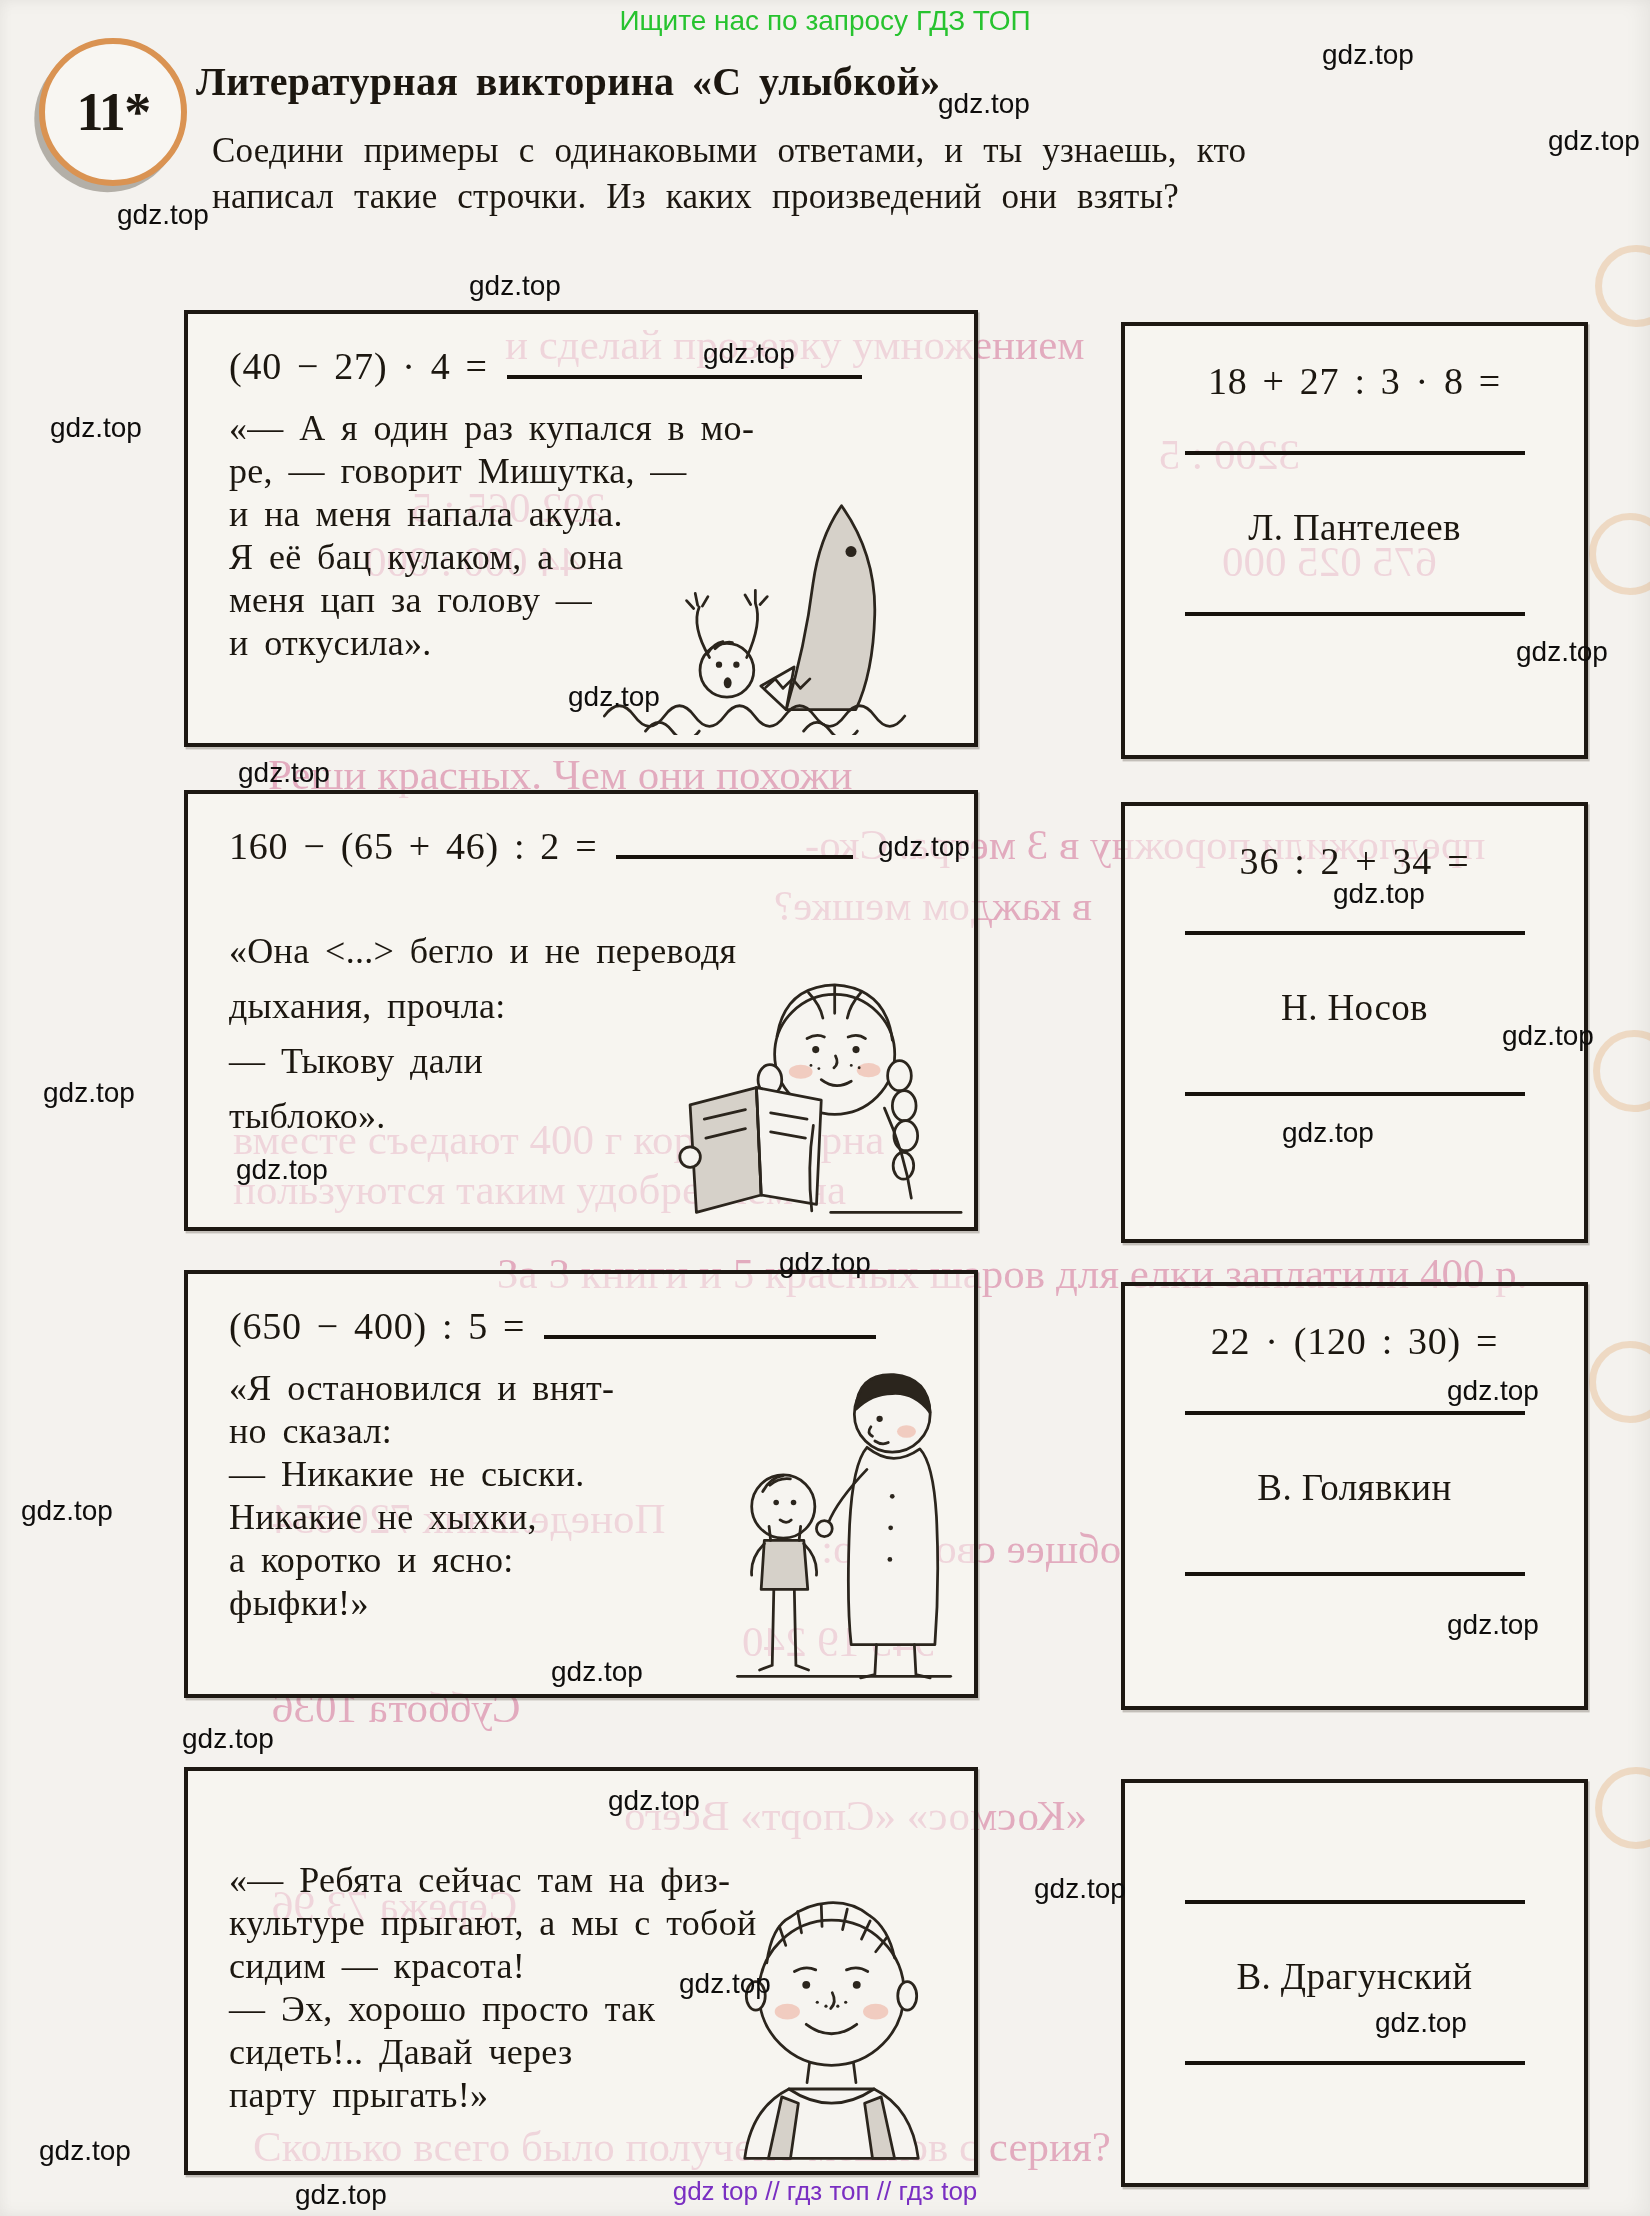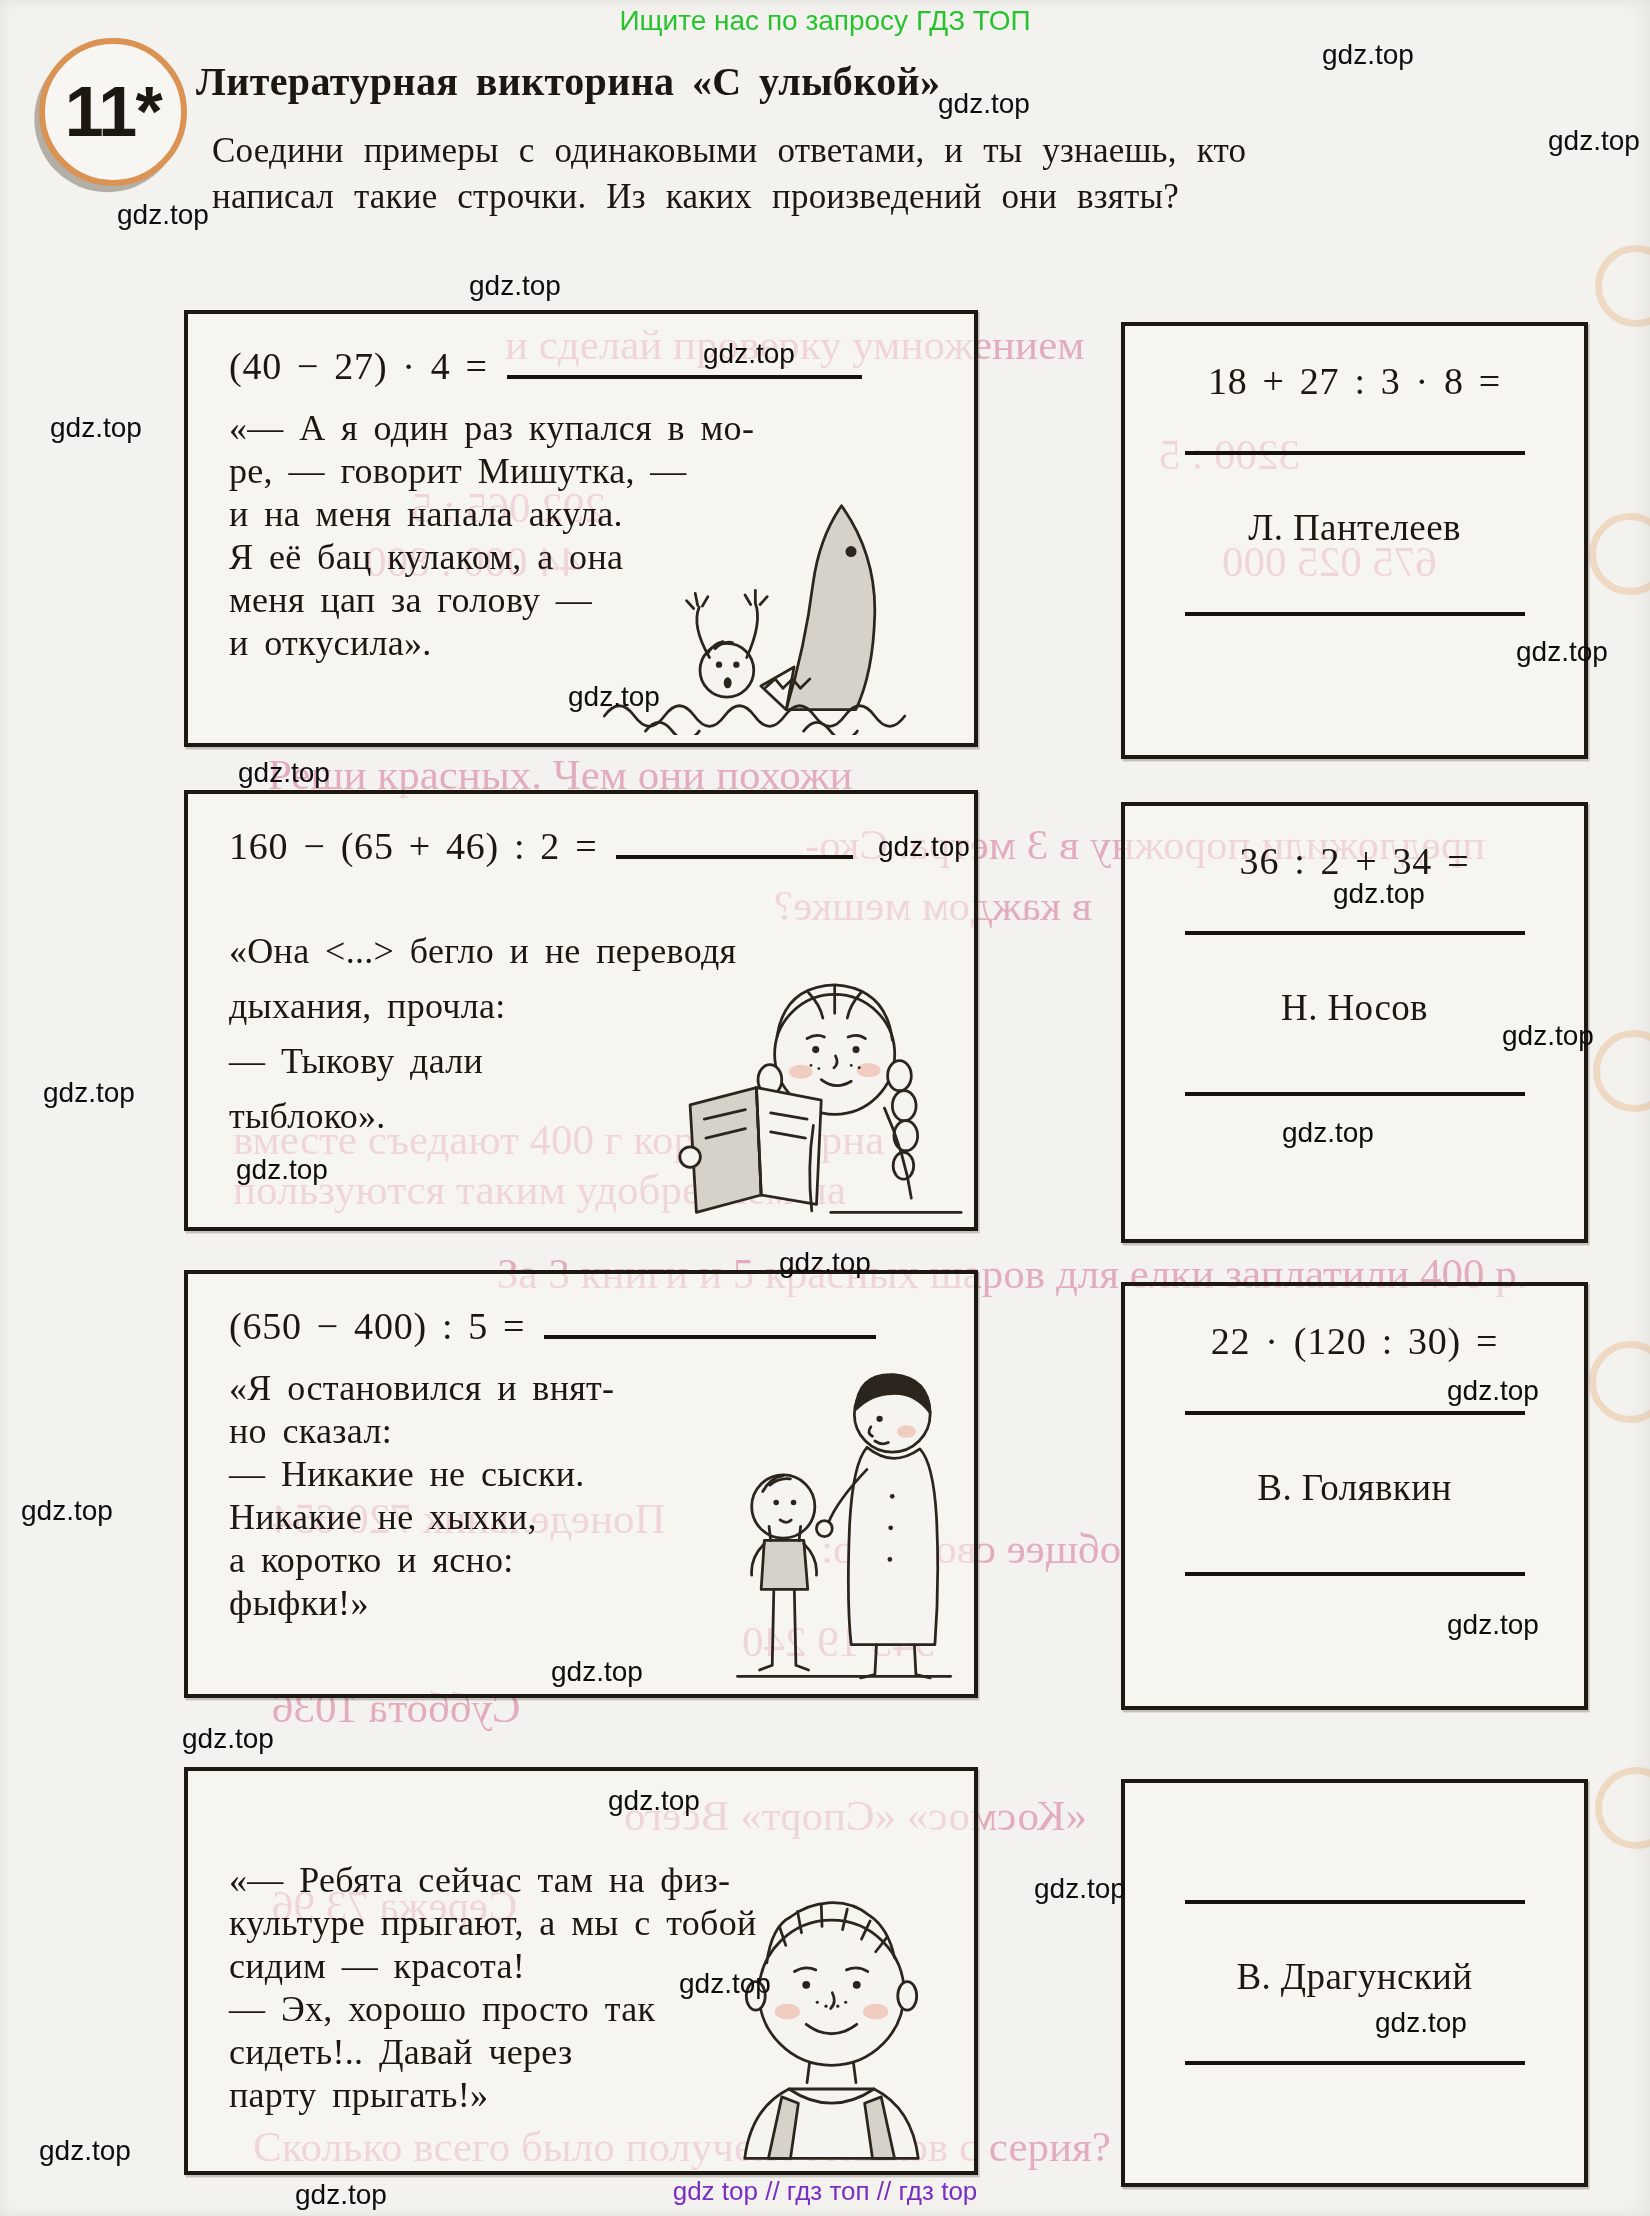--- a/index.html
+++ b/index.html
@@ -5,21 +5,21 @@
   html,body{margin:0;padding:0;background:#e8e6e2;}
   .page{position:relative;width:1650px;height:2216px;background:#f4f2ee;overflow:hidden;
         font-family:"Liberation Serif","DejaVu Serif",serif;color:#1c1710;
         box-shadow:inset -8px 0 19px rgba(0,0,0,.05), inset 4.7px 0 11px rgba(0,0,0,.03);}
   
   .banner{position:absolute;top:4.7px;left:0;width:100%;text-align:center;
           font-family:"Liberation Sans","DejaVu Sans",sans-serif;font-size:28px;color:#27c32f;}
   .badge{position:absolute;left:39px;top:38px;width:136px;height:136px;border:6.3px solid #da9352;
          border-radius:50%;background:#f8f6f2;display:flex;align-items:center;justify-content:center;
          box-shadow:-5.5px 7px 0 -0.8px rgba(125,120,110,.55);}
-  .badge span{font-family:Liberation Sans, sans-serif;font-weight:800;font-size:70px;letter-spacing:-1.6px;}
+  .badge span{font-family:Liberation Serif, serif;font-weight:800;font-size:54px;letter-spacing:-1.6px;}
   .title{position:absolute;left:196px;top:58px;margin:0;font-size:40px;font-weight:700;
          letter-spacing:0.4px;word-spacing:7px;}
   .intro{position:absolute;left:196px;top:112px;margin:16px;width:1342px;font-size:35px;
          line-height:46px;word-spacing:11px;letter-spacing:0.2px;}
   
   .box{position:absolute;border:4.7px solid #1d1812;background:rgba(249,247,243,.55);z-index:2;
        box-shadow:1.6px 2.4px 0 rgba(70,62,50,.28);}
   .box.left{left:184px;width:786px;}
   .box.right{left:1121px;width:459px;margin-top:12px;}
   .expr-row{position:absolute;left:41px;top:30px;font-size:38px;letter-spacing:0.8px;word-spacing:4.7px;white-space:nowrap;}

